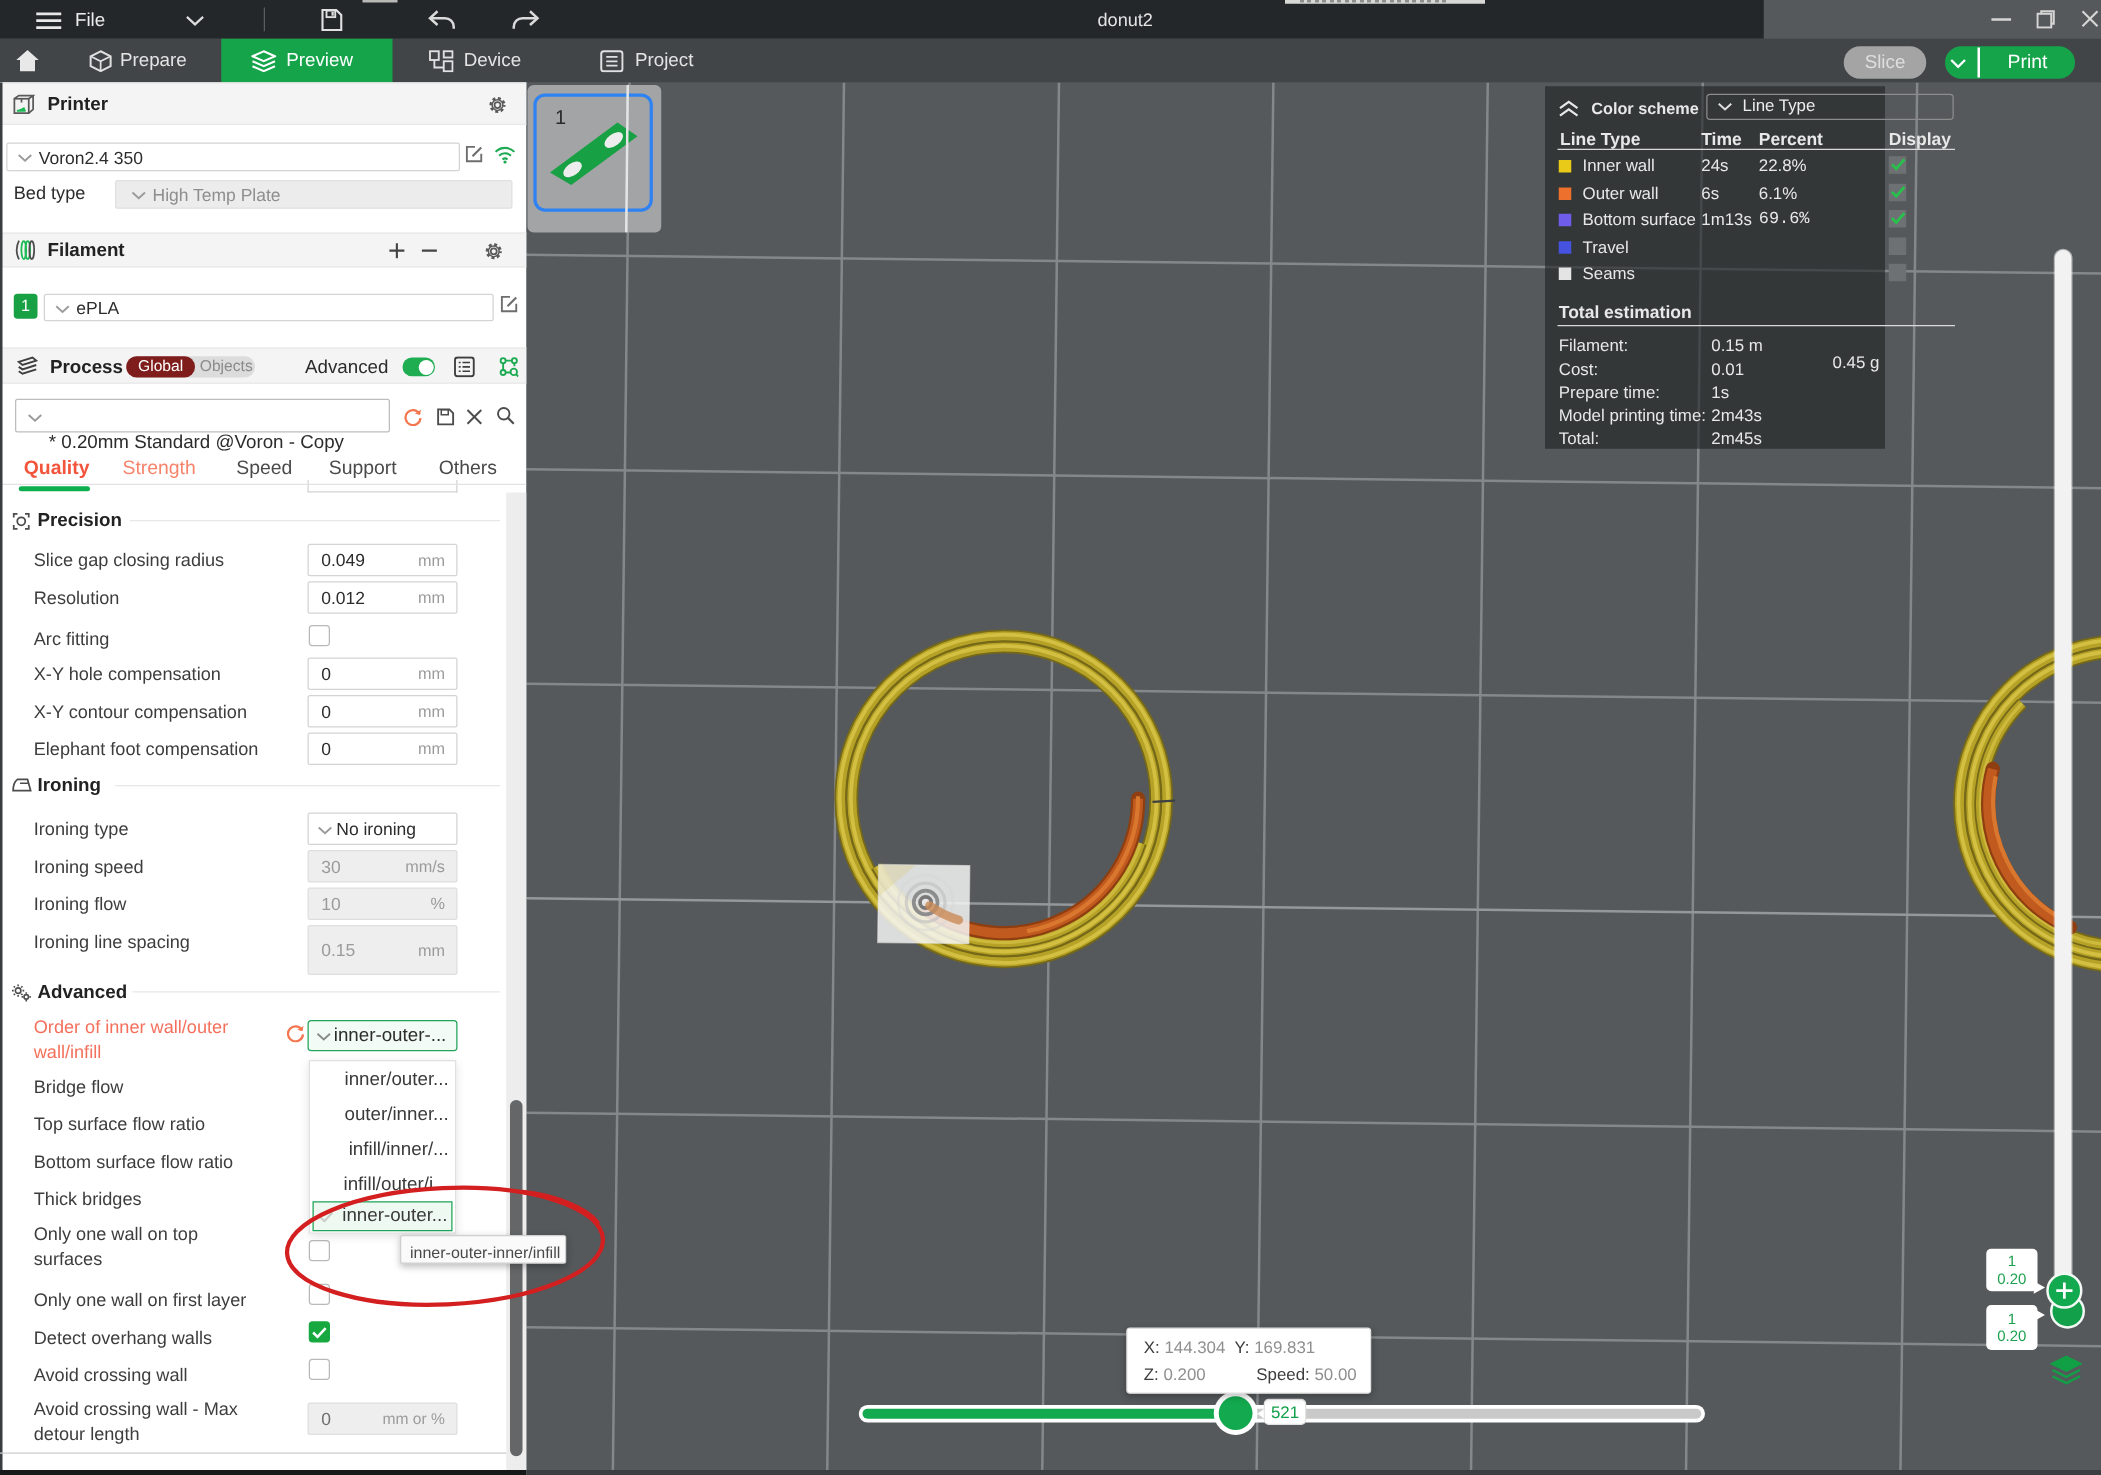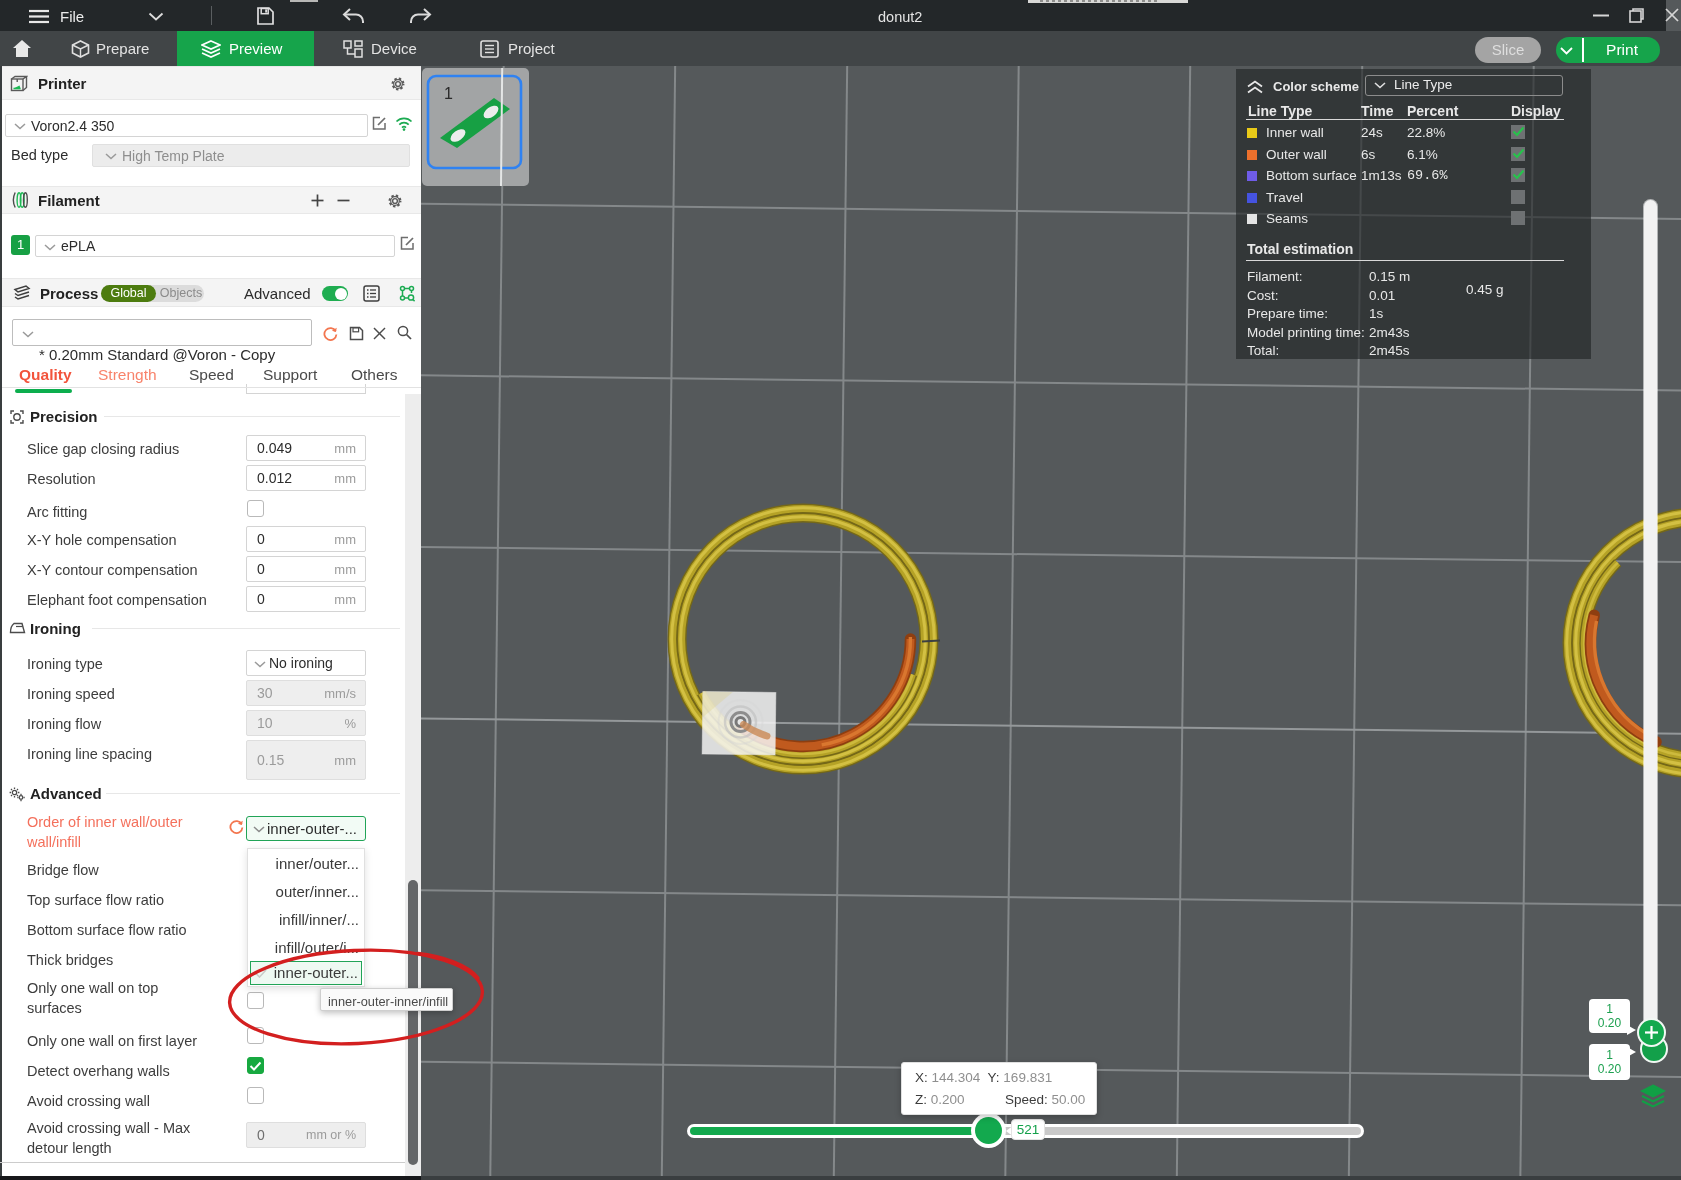--- a/index.html
+++ b/index.html
@@ -1,37 +1,37 @@
 <!DOCTYPE html>
 <html><head>
 <meta charset="utf-8">
 <style>
   * { margin:0; padding:0; box-sizing:border-box; }
   html,body { width:1681px; height:1180px; overflow:hidden; font-family:"Liberation Sans", sans-serif; background:#55595b; }
   .abs { position:absolute; }
   #page { position:relative; width:1681px; height:1180px; }
   
-  #titlebar { position:absolute; left:0; top:0; width:1666px; height:31px; background:#232729; color:#e8e8e8; }
+  #titlebar { position:absolute; left:0; top:0; width:1411px; height:31px; background:#232729; color:#e8e8e8; }
   #tabbar { position:absolute; left:0; top:31px; width:1681px; height:35px; background:#414547; }
   .tab { position:absolute; top:0; height:35px; display:flex; align-items:center; color:#e4e4e4; font-size:15px; }
   
   #lpanel { position:absolute; left:0; top:66px; width:421px; height:1114px; background:#ffffff; }
   .hdrband { position:absolute; left:0; width:421px; background:#f4f4f4; border-bottom:1px solid #e8e8e8; border-top:1px solid #e8e8e8; }
   .hdrtxt { font-size:15px; font-weight:bold; color:#222; }
   .ibox { position:absolute; border:1px solid #d4d4d4; border-radius:2px; background:#fff; font-size:14px; color:#2c2c2c; }
   .ibox .unit { position:absolute; right:9px; top:50%; transform:translateY(-50%); color:#9b9b9b; font-size:13px; }
   .ibox .val { position:absolute; left:10px; top:50%; transform:translateY(-50%); }
   .ibox.dis { background:#eeeeee; border-color:#dedede; color:#9b9b9b; }
   .lbl { position:absolute; left:27px; font-size:14.5px; color:#3d3d3d; line-height:20px; }
   .cb { position:absolute; width:17px; height:17px; border:1px solid #b9b9b9; border-radius:3px; background:#fff; }
   .secrule { position:absolute; height:1px; background:#e7e7e7; }
   
   #vp { position:absolute; left:421px; top:66px; width:1260px; height:1114px; background:#55595b; overflow:hidden; }
   
-  #stats { position:absolute; left:815px; top:3px; width:355px; height:290px; background:rgba(31,34,36,0.62); color:#e8e8e8; font-size:13.5px; }
+  #stats { position:absolute; left:815px; top:3px; width:272px; height:290px; background:rgba(31,34,36,0.62); color:#e8e8e8; font-size:13.5px; }
   
   .wtip { position:absolute; background:#fff; border:1px solid #e0e0e0; border-radius:3px; box-shadow:0 2px 6px rgba(0,0,0,0.25); }
 </style>
 </head>
 <body>
 <div id="page">
   <div id="titlebar">
 
     <div class="abs" style="left:1028px;top:0;width:160px;height:3px;background:#d8d8d6;"></div>
     <div class="abs" style="left:1040px;top:0;width:120px;height:2px;background:repeating-linear-gradient(90deg,#8e8e8c 0 3px,#d8d8d6 3px 6px);"></div>
@@ -392,21 +392,21 @@
     <div class="hdrband" style="top:212px;height:29px;"></div>
     <svg class="abs" style="left:13px;top:218px;" width="18" height="17" viewBox="0 0 18 17">
       <g fill="none" stroke="#3e3e3e" stroke-width="1.5">
         <path d="M2 5.5 L13 2 L16 4.5 L5 8 Z"></path>
         <path d="M2 9.5 L5 11.5 L16 8"></path>
         <path d="M2 13 L5 15 L16 11.5"></path>
       </g>
     </svg>
     <div class="hdrtxt abs" style="left:40px;top:219px;">Process</div>
     <div class="abs" style="left:101px;top:219px;width:103px;height:17px;background:#dcdcdc;border-radius:9px;"></div>
-    <div class="abs" style="left:101px;top:219px;width:55px;height:17px;background:#4d7c0f;border-radius:9px;color:#fff;font-size:12.5px;text-align:center;line-height:17px;">Global</div>
+    <div class="abs" style="left:101px;top:219px;width:55px;height:17px;background:#7f1d1d;border-radius:9px;color:#fff;font-size:12.5px;text-align:center;line-height:17px;">Global</div>
     <div class="abs" style="left:158px;top:219px;width:46px;height:17px;color:#8b8b8b;font-size:12.5px;text-align:center;line-height:17px;">Objects</div>
     <div class="abs" style="left:244px;top:219px;font-size:15px;color:#2b2b2b;">Advanced</div>
     <div class="abs" style="left:322px;top:220px;width:26px;height:15px;background:#1fad51;border-radius:8px;"></div>
     <div class="abs" style="left:335px;top:221.5px;width:12px;height:12px;background:#fff;border-radius:50%;"></div>
     <svg class="abs" style="left:363px;top:219px;" width="17" height="17" viewBox="0 0 17 17">
       <rect x="1" y="1" width="15" height="15" rx="2" fill="none" stroke="#3e3e3e" stroke-width="1.5"></rect>
       <g stroke="#3e3e3e" stroke-width="1.3">
           <line x1="4" y1="5" x2="5.5" y2="5"></line>
           <line x1="7" y1="5" x2="13" y2="5"></line>
           <line x1="4" y1="8.5" x2="5.5" y2="8.5"></line>

